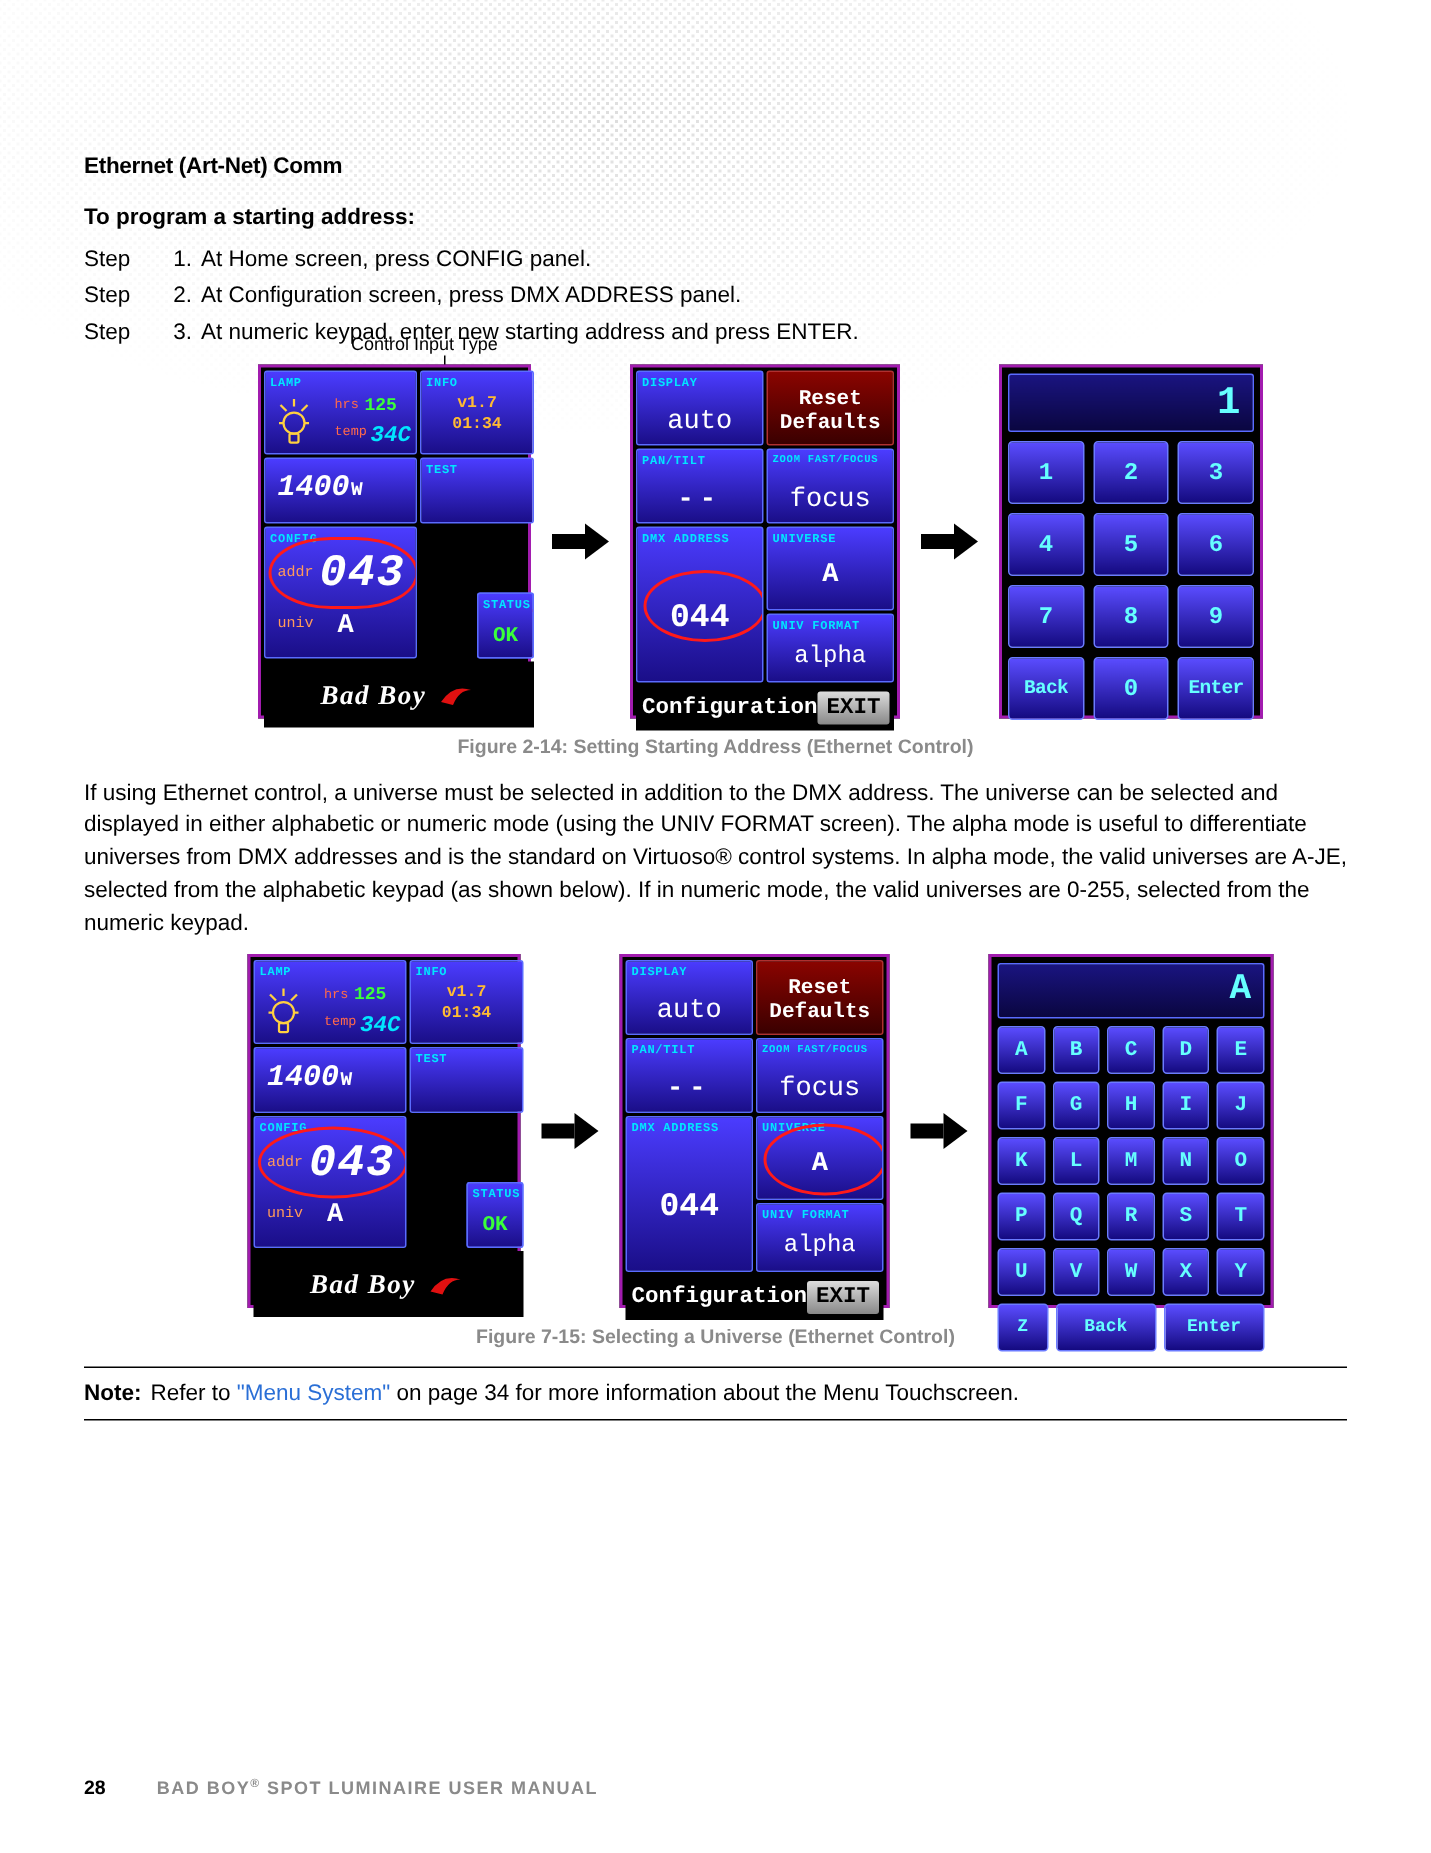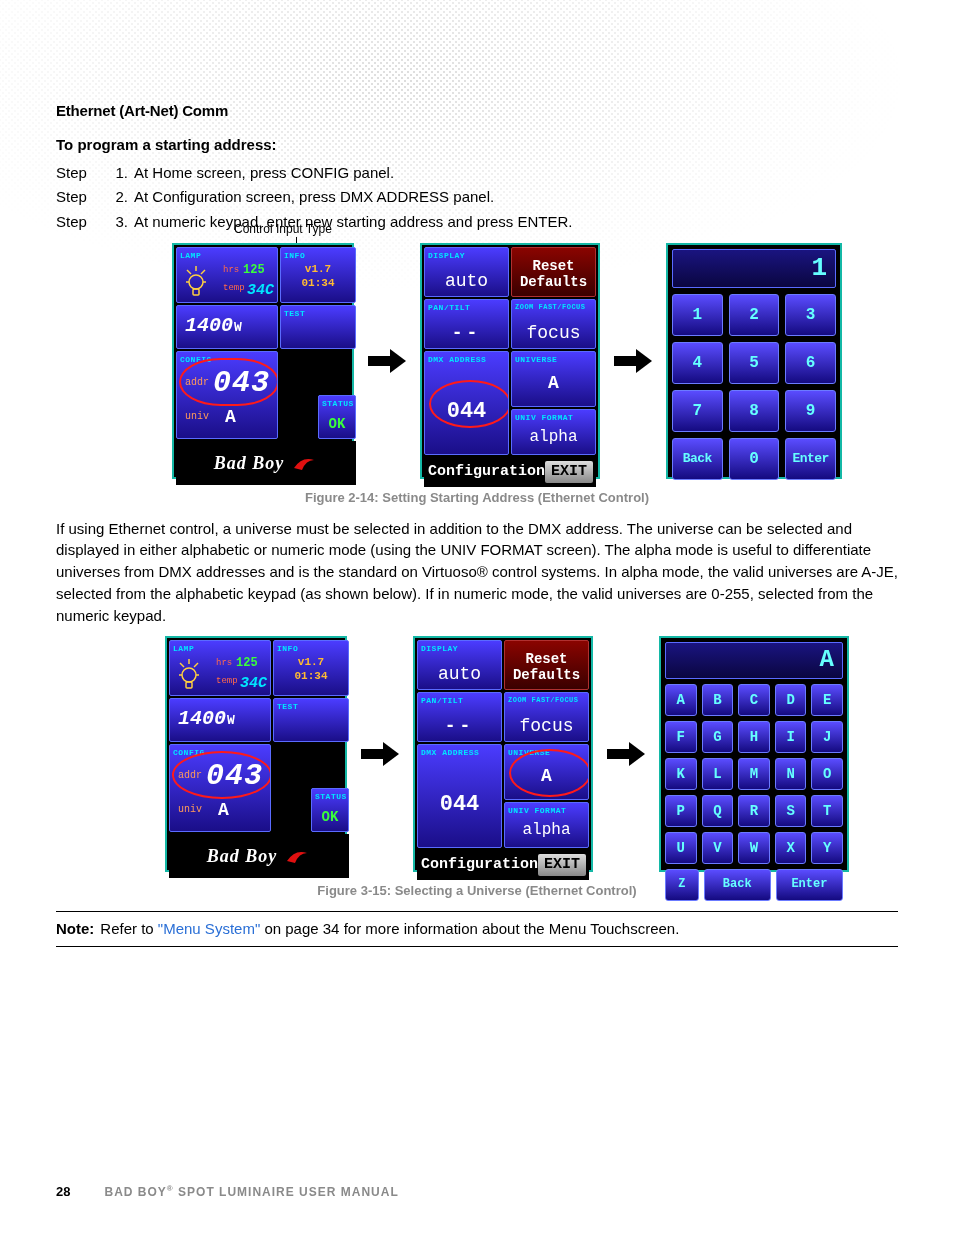--- a/index.html
+++ b/index.html
@@ -87,21 +87,21 @@
   }
   .cit-label {
     position:absolute; top:-22px; left:178px; font-size:12px; color:#000;
   }
   .cit-line {
     position:absolute; top:-6px; left:240px; width:1px; height:40px; background:#000;
   }
 
   
   .screen {
-    background:#000; border:2px solid #14b8a6; box-sizing:border-box;
+    background:#000; border:2px solid #a21caf; box-sizing:border-box;
     font-family: "Courier New", monospace;
   }
   .home { width:182px; height:236px; display:grid; grid-template-columns: 102px 76px; grid-template-rows: 56px 44px 88px 44px; gap:2px; padding:2px; }
   .panel {
     background: linear-gradient(180deg, var(--panel-blue-grad-top), var(--panel-blue-grad-bot));
     border:1px solid #5a6bff; border-radius:2px; position:relative; overflow:hidden;
     color:#fff;
   }
   .panel .hd { position:absolute; left:3px; top:2px; font-size:8px; color:#00e6ff; font-weight:700; letter-spacing:0.5px;}
   .panel.lamp .bulb {
@@ -497,21 +497,21 @@
         <div class="key">Y</div>
       </div>
       <div class="row-bottom">
         <div class="key">Z</div>
         <div class="key">Back</div>
         <div class="key">Enter</div>
       </div>
     </div>
   </div>
 
-  <div class="figcap">Figure 3-15:  Selecting a Universe (Ethernet Control)</div>
+  <div class="figcap">Figure 7-15:  Selecting a Universe (Ethernet Control)</div>
 
   <hr class="note-hr">
   <div class="note-row">
     <span class="note-lbl">Note:</span>
     <span>
       <span>Refer to </span><span class="link">"Menu System"</span><span> on page 34 for more information about the Menu Touchscreen.</span>
     </span>
   </div>
   <hr class="note-hr">
 </div>

